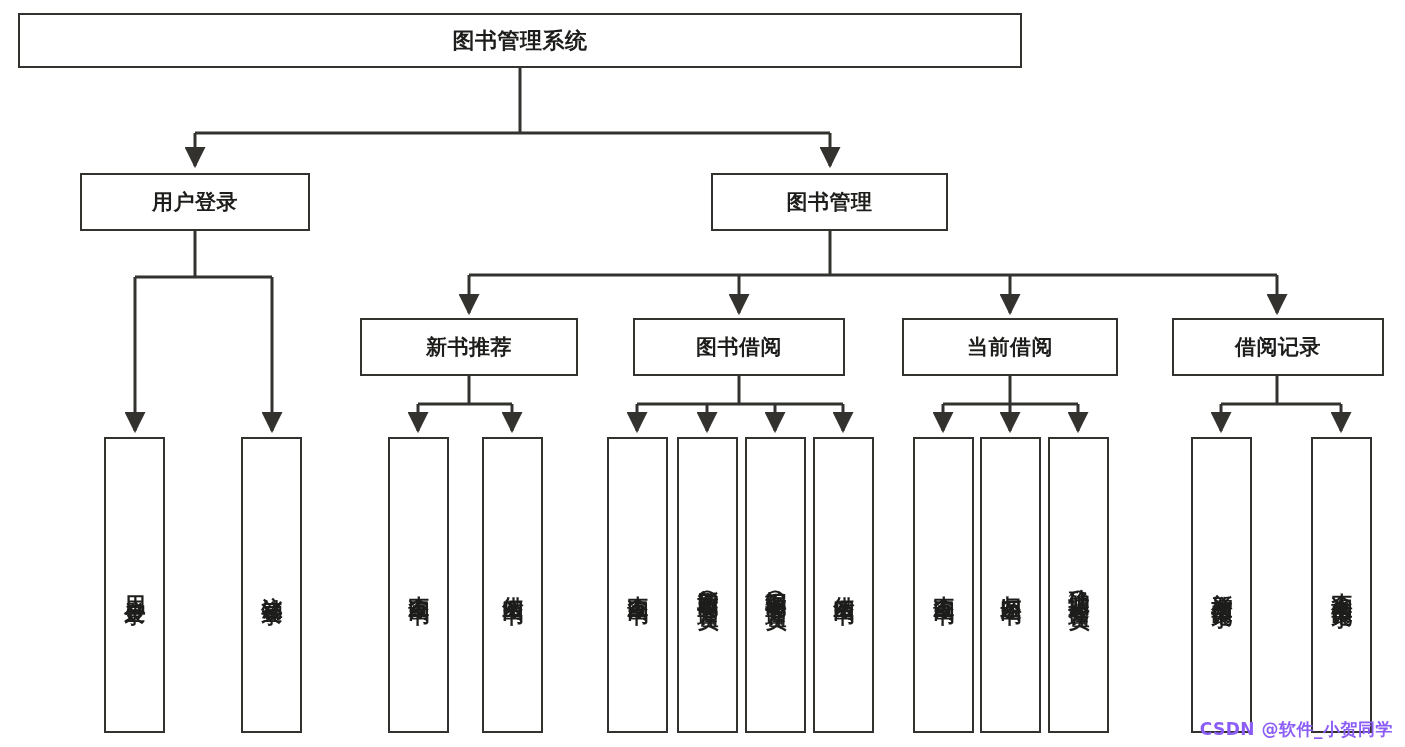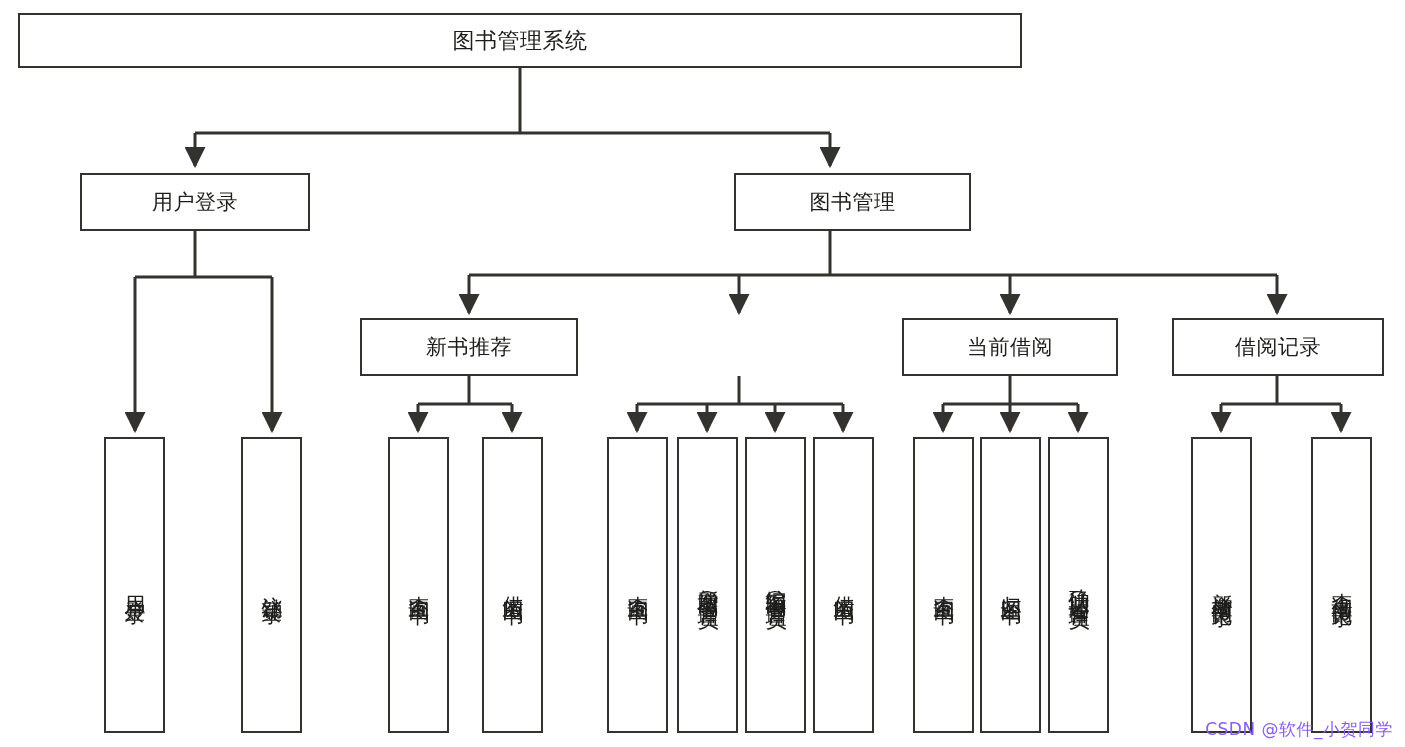--- a/index.html
+++ b/index.html
@@ -10,20 +10,21 @@
   body {
     font-family: "DejaVu Sans", "Liberation Sans", sans-serif;
     color: #1a1a1a;
   }
   #canvas {
     position: relative;
     width: 1405px;
     height: 747px;
     background: #ffffff;
     overflow: hidden;
+    font-weight: bold;
   }
   #edges {
     position: absolute;
     left: 0;
     top: 0;
     width: 1405px;
     height: 747px;
     pointer-events: none;
   }
   .node {
@@ -126,27 +127,30 @@
     </g>
   </svg>
 
   <div class="node horiz root" style="left:18px; top:13px; width:1004px; height:55px;">
     <span>图书管理系统</span>
   </div>
 
   <div class="node horiz" style="left:80px; top:173px; width:230px; height:58px;">
     <span>用户登录</span>
   </div>
-  <div class="node horiz" style="left:734px; top:173px; width:237px; height:58px;">
+  <div class="node horiz" style="left:711px; top:173px; width:237px; height:58px;">
     <span>图书管理</span>
   </div>
 
   <div class="node horiz" style="left:360px; top:318px; width:218px; height:58px;">
     <span>新书推荐</span>
   </div>
+  <div class="node horiz" style="left:633px; top:318px; width:212px; height:58px;">
+    <span>图书借阅</span>
+  </div>
   <div class="node horiz" style="left:1172px; top:318px; width:212px; height:58px;">
     <span>借阅记录</span>
   </div>
   <div class="node horiz" style="left:902px; top:318px; width:216px; height:58px;">
     <span>当前借阅</span>
   </div>
 
   <div class="node vert" style="left:104px; top:437px; width:61px; height:296px;">
     <span class="vtext">用户登录</span>
   </div>

